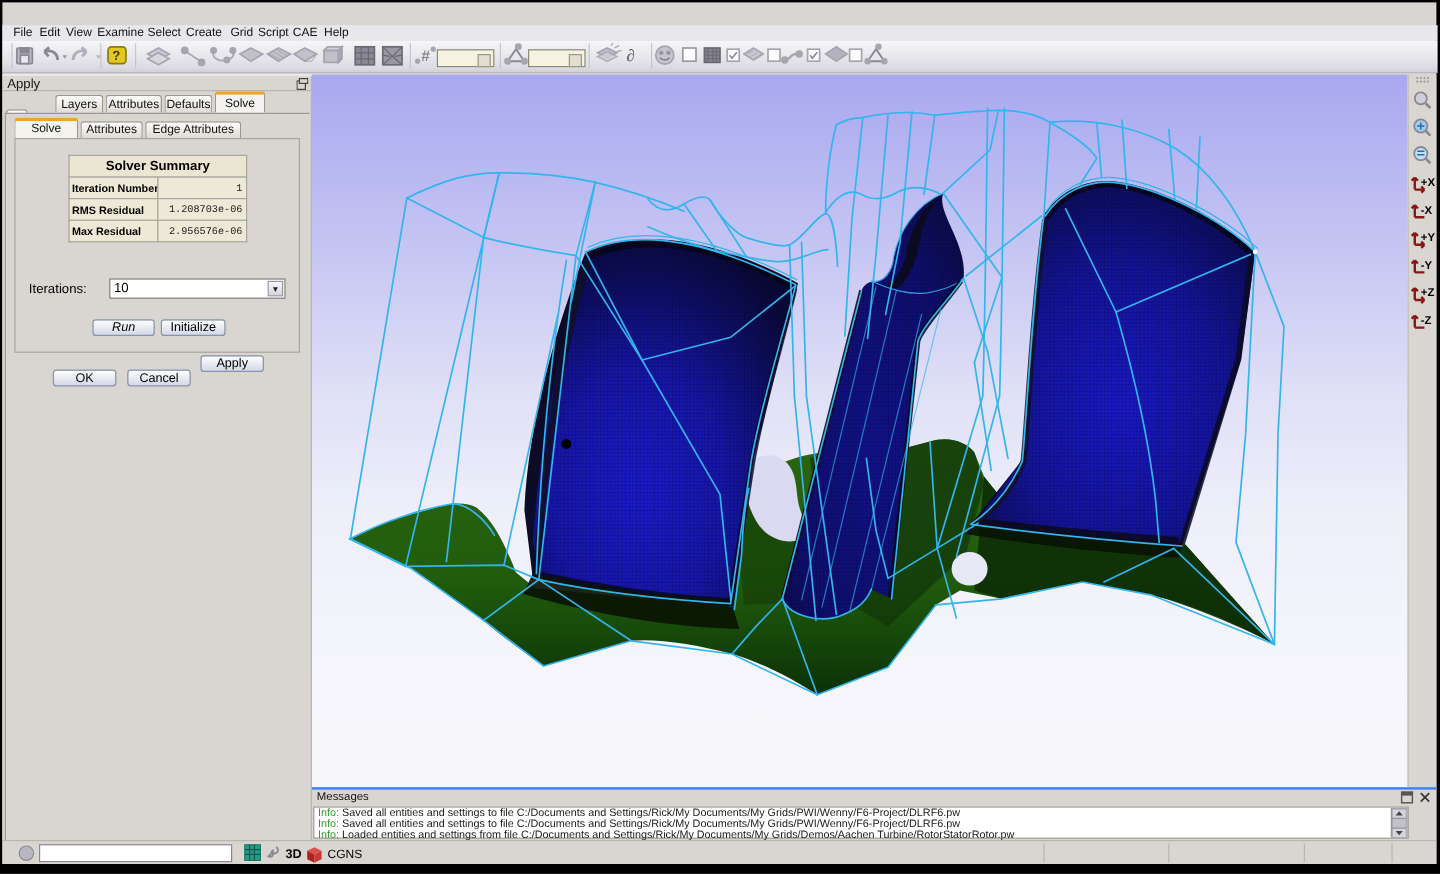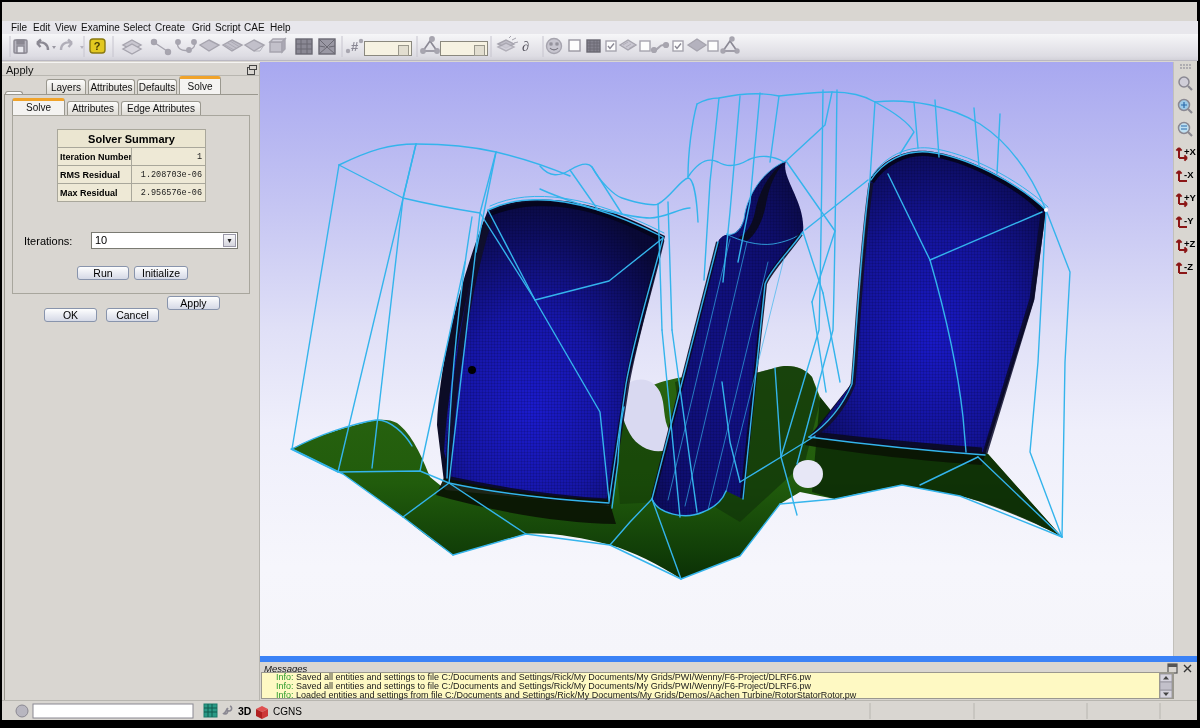--- a/index.html
+++ b/index.html
@@ -47,23 +47,23 @@
 #iterbox { position:absolute; left:89px; top:170px; width:147px; height:17px; background:#fff; border:1px solid #7a7a72; font-size:11px; padding:1px 3px; }
 #iterbox .sp { position:absolute; right:1px; top:1px; width:13px; height:13px; background:linear-gradient(#f8f8fa,#d4d4dc); border:1px solid #9a98a8; font-size:8px; line-height:12px; text-align:center; color:#222;}
 .btn { position:absolute; height:14px; border:1px solid #8894ac; border-radius:3px;
   background:linear-gradient(#fefefe,#e9ebf2 50%,#d5d9e6); font-size:10.5px; line-height:12px; text-align:center; color:#000; }
 
 #vp { position:absolute; left:258px; top:60px; width:913px; height:594px; }
 
 #rtb { position:absolute; left:1171px; top:60px; width:24px; height:594px; background:#d9d6d1; border-left:1px solid #c2c0ba; }
 
 #msgs { position:absolute; left:258px; top:654px; width:937px; height:44px; background:#d9d6d1; }
-#msgs .hd { position:absolute; left:0; top:0; width:100%; height:13px; border-top:6px solid #3b82f6;font-style:italic; }
+#msgs .hd { position:absolute; left:0; top:0; width:100%; height:13px; border-top:2px solid #3b82f6; }
 #msgs .hd .t { position:absolute; left:4px; top:1px; font-size:9.5px; color:#111; }
-#mlist { position:absolute; left:1px; top:16px; width:913px; height:27px; background:#fef9c3; border:1px solid #9a988f; font-size:10px;padding-left:11px; }
+#mlist { position:absolute; left:1px; top:16px; width:913px; height:27px; background:#ffffff; border:1px solid #9a988f; font-size:10px; }
 #mlist .ln { white-space:nowrap; height:9px; line-height:9px; font-size:9px; color:#1a1a1a; padding-left:3px; }
 #mlist .ln b { color:#2d9b2d; font-weight:normal; }
 #mscroll { position:absolute; left:899px; top:17px; width:14px; height:25px; background:#e6e4e0; border:1px solid #9a988f; }
 
 #status { position:absolute; left:0; top:698px; width:1195px; height:20px; background:#d9d6d1; border-top:1px solid #b8b6b0; }
 </style>
 </head>
 <body>
 <div id="win">
   <div id="menubar">
@@ -201,21 +201,21 @@
             <td class="vl">1.208703e-06</td>
           </tr>
       <tr>
             <td class="lb">Max Residual</td>
             <td class="vl">2.956576e-06</td>
           </tr>
     </tbody>
       </table>
     <div id="iterlab">Iterations:</div>
     <div id="iterbox">10<div class="sp">▾</div></div>
-    <div class="btn" style="left:75px;top:204px;width:52px;">Run</div>
+    <div class="btn" style="left:75px;top:204px;width:52px;font-style:italic;">Run</div>
     <div class="btn" style="left:132px;top:204px;width:54px;">Initialize</div>
     <div class="btn" style="left:42px;top:246px;width:53px;">OK</div>
     <div class="btn" style="left:104px;top:246px;width:53px;">Cancel</div>
     <div class="btn" style="left:165px;top:234px;width:53px;">Apply</div>
   </div>
   <div id="vp">
   <svg width="913" height="594" viewBox="0 0 913 594">
     <defs>
       <linearGradient id="sky" x1="0" y1="0" x2="0" y2="1">
         <stop offset="0" stop-color="#a8a8f0"></stop>

